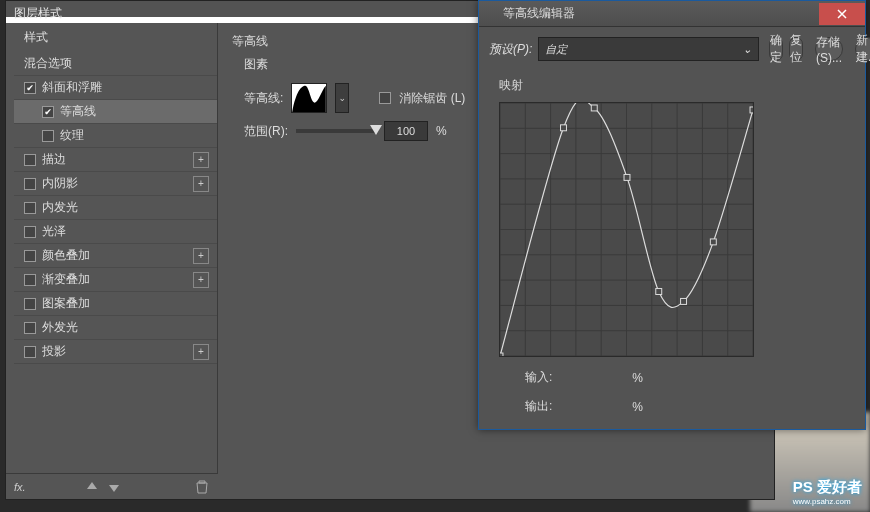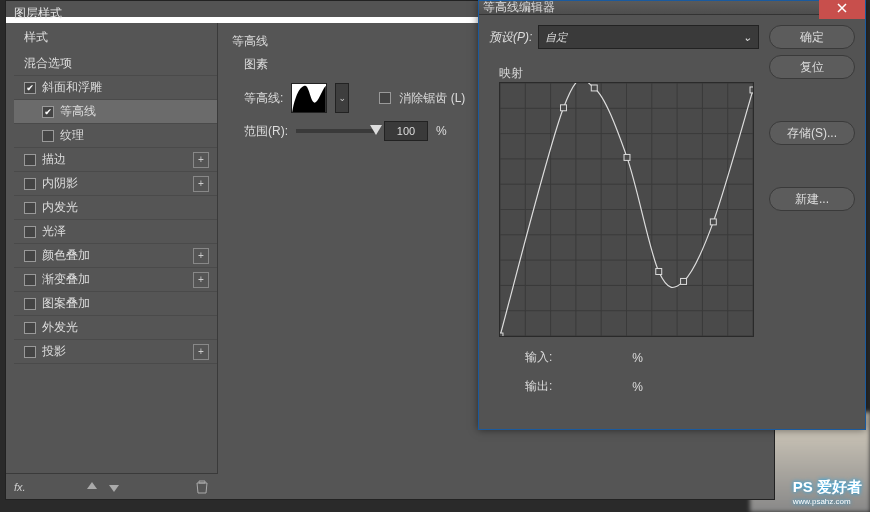--- a/index.html
+++ b/index.html
@@ -38,33 +38,33 @@
 .num-input { width: 44px; height: 20px; background: #3a3a3a; border: 1px solid #222; color: #ddd; font-size: 11px; text-align: center; }
 
 
 .panel-footer { position: absolute; bottom: 0; left: 0; width: 212px; height: 26px; border-top: 1px solid #3a3a3a; display: flex; align-items: center; justify-content: space-between; padding: 0 8px; color: #aaa; }
 .fx-icon { font-size: 11px; font-style: italic; color: #ccc; }
 .footer-icons { display: flex; gap: 6px; align-items: center; }
 .sm-icon { width: 16px; height: 14px; color: #aaa; cursor: pointer; }
 
 
 .dialog { position: absolute; left: 478px; top: 0; width: 388px; height: 430px; background: #535353; border: 1px solid #1a5a9e; box-shadow: 0 0 8px rgba(0,0,0,0.5); }
-.dialog .titlebar { height: 14px; background: linear-gradient(#5a5a5a, #4e4e4e); display: flex; align-items: center; justify-content: space-between; padding-left: 4px; color: #ddd; font-size: 12px; border-bottom: 1px solid #333; }
+.dialog .titlebar { height: 26px; background: linear-gradient(#5a5a5a, #4e4e4e); display: flex; align-items: center; justify-content: space-between; padding-left: 24px; color: #ddd; font-size: 12px; border-bottom: 1px solid #333; }
 .close-btn { width: 46px; height: 22px; background: #c84f4c; color: #fff; display: flex; align-items: center; justify-content: center; font-size: 13px; cursor: pointer; }
 .dialog-body { display: flex; padding: 10px; gap: 10px; }
 .dialog-left { flex: 1; }
 .preset-row { display: flex; align-items: center; gap: 6px; color: #ddd; font-size: 12px; margin-bottom: 16px; font-style: italic; }
 .preset-dd { flex: 1; height: 20px; background: #3a3a3a; border: 1px solid #222; color: #ddd; font-size: 11px; padding: 11px 6px; display: flex; justify-content: space-between; align-items: center; cursor: pointer; }
-.map-label { color: #ddd; font-size: 12px; margin-bottom: 0; }
+.map-label { color: #ddd; font-size: 12px; margin-bottom: 8px; }
 .curve-box { width: 255px; height: 255px; background: #4a4a4a; border: 1px solid #2a2a2a; position: relative; margin-left: 10px; }
 .curve-box svg { position: absolute; inset: 0; }
 .io-row { display: flex; align-items: center; gap: 10px; color: #ddd; font-size: 12px; margin-top: 12px; margin-left: 36px; }
 .io-val { width: 60px; }
 
-.dialog-right { width: 86px; display: flex; flex-direction: column; gap: 6px; }
+.dialog-right { width: 86px; display: flex; flex-direction: row; gap: 6px; }
 .dlg-btn { height: 24px; background: #5c5c5c; border: 1px solid #3a3a3a; border-radius: 12px; color: #ddd; font-size: 12px; display: flex; align-items: center; justify-content: center; cursor: pointer; }
 .btn-gap { height: 30px; }
 
 
 .watermark { position: absolute; right: 8px; bottom: 6px; color: #fff; font-size: 15px; font-weight: bold; text-shadow: 0 0 4px #0af; }
 .watermark .sub { font-size: 8px; font-weight: normal; display: block; }
 </style>
 </head>
 <body>
 

